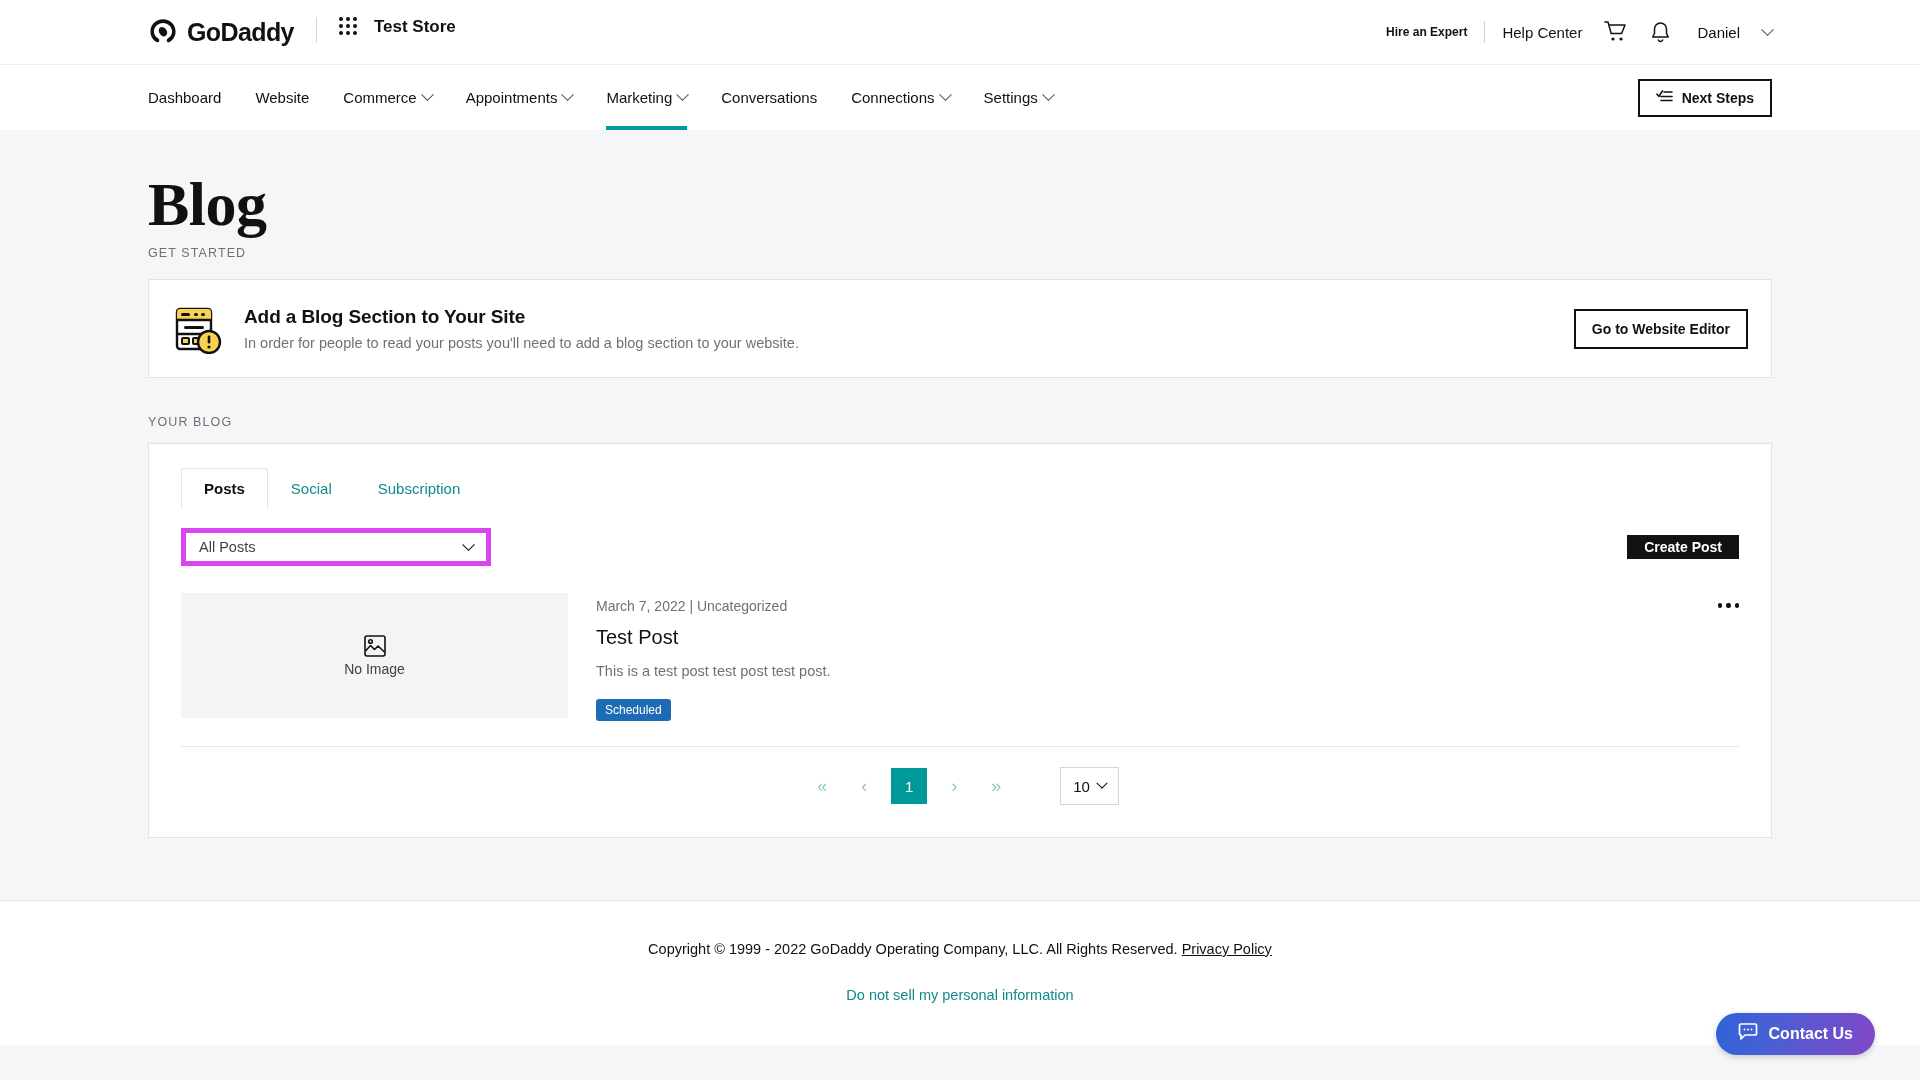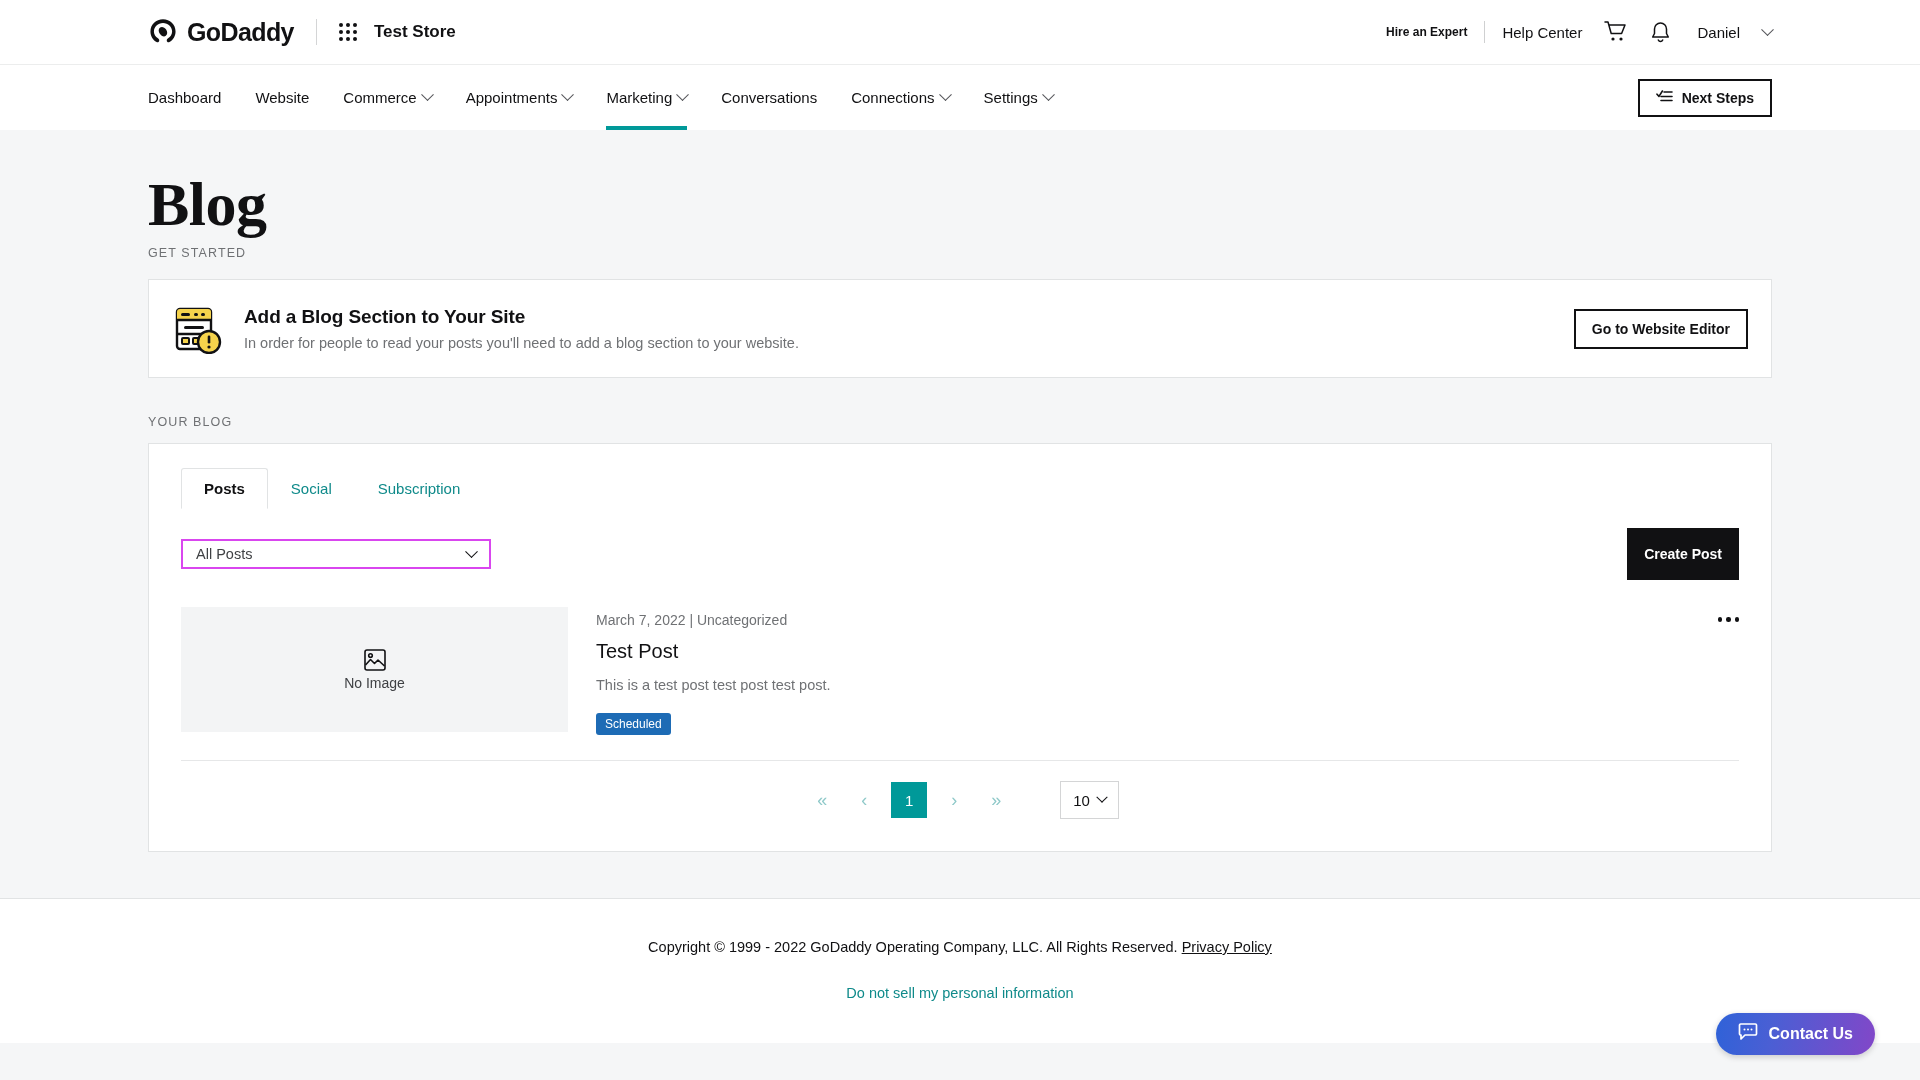--- a/index.html
+++ b/index.html
@@ -10,21 +10,21 @@
     overflow: hidden;
     -webkit-font-smoothing: antialiased;
   }
 
   
   .topbar {
     height: 64px; background: #ffffff;
     display: flex; align-items: center;
     padding: 0 148px 0 148px;
   }
-  .brand { display: flex; align-items: center; gap: 4px; }
+  .brand { display: flex; align-items: flex-start; gap: 4px; }
   .gd-logo { display: flex; align-items: center; gap: 9px; }
   .gd-mark { width: 30px; height: 30px; }
   .gd-word { font-size: 25px; font-weight: 700; letter-spacing: -0.6px; color: #111113; }
   .brand-sep { width: 1px; height: 26px; background: #d4d5d6; margin: 0 18px; }
   .grid-icon { display: grid; grid-template-columns: repeat(3, 4px); grid-gap: 3px; margin-right: 13px; }
   .grid-icon i { width: 4px; height: 4px; background: #111113; border-radius: 50%; display: block; }
   .store-name { font-size: 17px; font-weight: 700; color: #111113; }
 
   .top-right { margin-left: auto; display: flex; align-items: center; gap: 0; }
   .hire-expert { font-size: 12px; font-weight: 700; color: #111113; cursor: pointer; }
@@ -106,28 +106,28 @@
     border: 1px solid transparent; border-bottom: none; position: relative; top: 1px;
   }
   .tab.active {
     color: #111113; font-weight: 700; background: #fff;
     border: 1px solid #e1e3e4; border-bottom: 1px solid #fff;
     border-radius: 3px 3px 0 0;
   }
 
   .toolbar { display: flex; align-items: center; padding: 20px 32px 0 32px; }
   .select-box {
-    width: 310px; height: 30px; border: 2px solid #d946ef; background: #fff;
+    width: 310px; height: 38px; border: 5px solid #d946ef; background: #fff;
     display: flex; align-items: center; padding: 0 13px; font-size: 14.5px;
     color: #3f4144; cursor: pointer;
   }
   .select-box .chev { margin-left: auto; border-color: #111113; width: 9px; height: 9px; border-width: 1.6px; }
   .create-post {
     margin-left: auto; background: #111113; color: #fff; border: none;
-    height: 52px; padding: 0 17px; font-size: 14px; font-weight: 700;
+    height: 24px; padding: 0 17px; font-size: 14px; font-weight: 700;
     cursor: pointer; font-family: "Liberation Sans", sans-serif;
   }
 
   
   .post-row { display: flex; padding: 27px 32px 0 32px; }
   .thumb {
     width: 387px; height: 125px; background: #f3f4f5;
     display: flex; flex-direction: column; align-items: center; justify-content: center; gap: 0;
   }
   .thumb-label { font-size: 14px; color: #3f4144; }
@@ -156,21 +156,21 @@
     font-size: 15px; cursor: pointer; margin: 0 6px;
   }
   .pg-size {
     margin-left: 43px; border: 1px solid #d4d5d6; background: #fff;
     height: 38px; padding: 0 12px; display: flex; align-items: center; gap: 8px;
     font-size: 15px; color: #111113; cursor: pointer;
   }
 
   
   .footer {
-    margin-top: 46px; border-top: 1px solid #e1e3e4; background: #fff;
+    margin-top: 62px; border-top: 1px solid #e1e3e4; background: #fff;
     padding: 40px 0 42px 0; text-align: center;
   }
   .copyright { font-size: 14.5px; color: #111113; }
   .copyright a { color: #111113; text-decoration: underline; }
   .dns { margin-top: 30px; font-size: 14.5px; color: #0f8a8a; text-decoration: none; cursor: pointer; }
 
   
   .contact-us {
     position: absolute; right: 45px; bottom: 25px;
     height: 42px; padding: 0 22px; border-radius: 21px;

